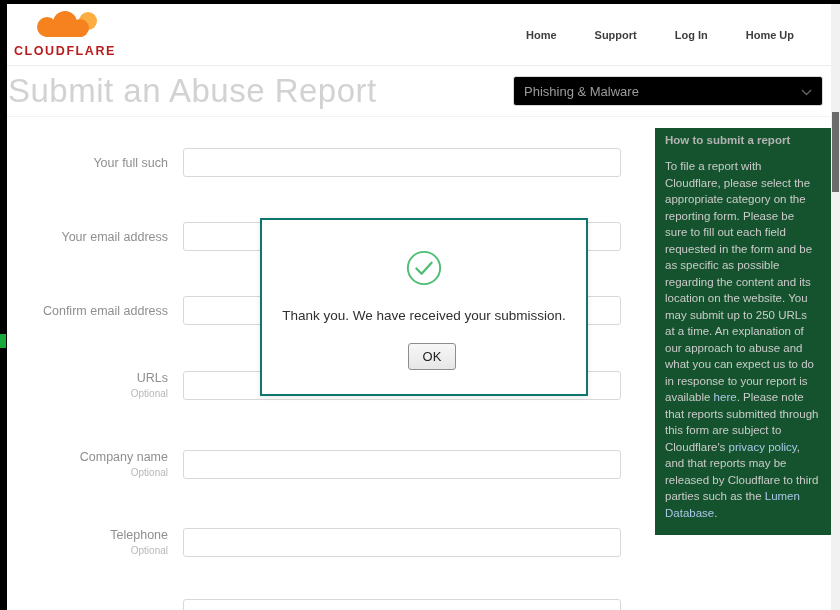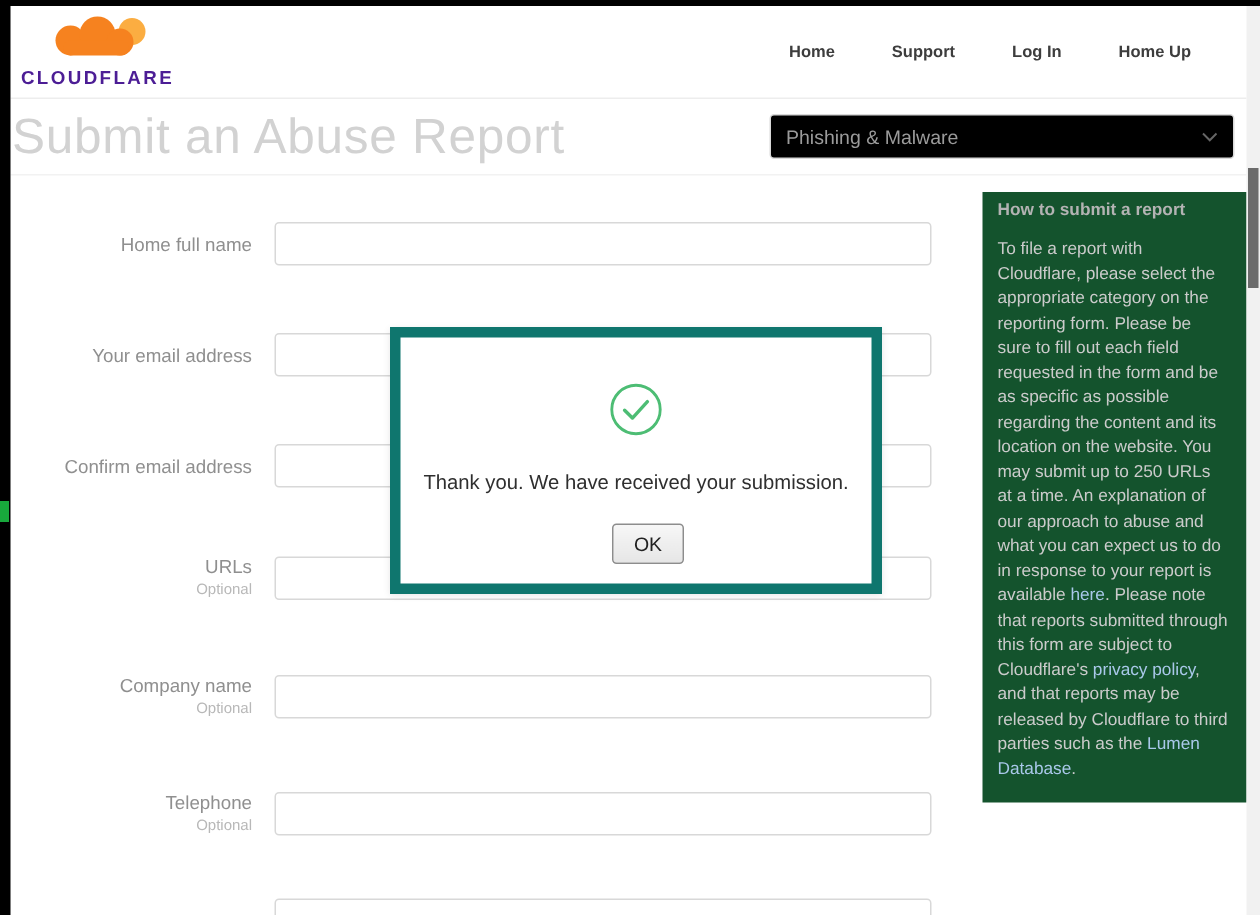--- a/index.html
+++ b/index.html
@@ -13,21 +13,21 @@
   .frame-left { position:absolute; top:0; left:0; width:7px; height:610px; background:#000; z-index:40; }
   .green-mark { position:absolute; left:0; top:334px; width:6px; height:14px; background:#18a83c; z-index:41; }
 
   
   .scrollbar { position:absolute; top:4px; right:0; width:9px; height:606px; background:#f1f1f1; z-index:39; }
   .scroll-thumb { position:absolute; top:108px; left:1px; width:7px; height:80px; background:#6b6b6b; }
 
   
   .header { position:absolute; top:4px; left:7px; right:9px; height:62px; background:#fff; border-bottom:1px solid #ededed; }
   .logo { position:absolute; left:6px; top:6px; width:104px; height:52px; cursor:pointer; text-align:center; }
-  .logo-text { font-size:12.5px; font-weight:bold; color:#4c1d95; letter-spacing:1.6px; margin-top:-2px; }
+  .logo-text { font-size:12.5px; font-weight:bold; color:#b91c1c; letter-spacing:1.6px; margin-top:-2px; }
   .nav { position:absolute; right:37px; top:0; height:62px; display:flex; align-items:center; gap:38px; }
   .nav-item { font-size:11px; font-weight:bold; color:#3d3d3d; cursor:pointer; white-space:nowrap; }
 
   
   .title-bar { position:absolute; top:66px; left:7px; right:9px; height:50px;padding-left:44px; }
   .page-title { position:absolute; left:1px; top:6px; font-size:33px; color:#d2d2d2; letter-spacing:0.5px; }
   .category-select {
     position:absolute; left:506px; top:10px; width:310px; height:30px;
     border:1px solid #d9d9d9; border-radius:3px; background:#000000;
     display:flex; align-items:center; padding:0 10px; cursor:pointer;
@@ -48,21 +48,21 @@
 
   
   .sidebar { position:absolute; left:655px; top:128px; width:176px; padding:6px 12px 14px 10px; background:#14532d; }
   .sidebar-heading { font-size:11.5px; font-weight:bold; color:#b3b3b3; margin:0 0 12px 0; }
   .sidebar-body { font-size:11.5px; color:#cbcbcb; line-height:16.5px; }
   .sidebar-link { color:#a9c8e9; cursor:pointer; }
 
   
   .modal {
     position:absolute; left:260px; top:218px; width:328px; height:178px;
-    background:#fff; border:7px solid #0f766e; box-shadow:0 1px 5px rgba(0,0,0,0.10);
+    background:#fff; border:2px solid #0f766e; box-shadow:0 1px 5px rgba(0,0,0,0.10);
     display:flex; flex-direction:column; align-items:center; padding-top:29px; z-index:30;
   }
   .modal-message { margin-top:17px; font-size:13.5px; color:#2f2f2f; text-align:center; }
   .ok-button {
     margin-top:20px; min-width:46px; padding:5px 14px;
     background:linear-gradient(#f7f7f7,#e6e6e6); border:1px solid #8d8d8d; border-radius:3px;
     font-size:13px; color:#222; cursor:pointer; font-family:"Liberation Sans", sans-serif;margin-left:16px;
   }
 </style>
 </head>
@@ -99,21 +99,21 @@
         <svg width="11" height="7" viewBox="0 0 11 7">
             <path d="M1 1 L5.5 5.5 L10 1" stroke="#666" stroke-width="1.3" fill="none"></path>
           </svg>
       </span>
     </div>
   </div>
   <div class="content-divider"></div>
 
   <div class="form-row" style="top:148px">
     <div class="label-col">
-      <div class="field-label">Home full name</div>
+      <div class="field-label">Your full such</div>
     </div>
     <input class="text-input" type="text" value="" style="">
   </div>
 
   <div class="form-row" style="top:222px">
     <div class="label-col">
       <div class="field-label">Your email address</div>
     </div>
     <input class="text-input" type="text" value="" style="">
   </div>

